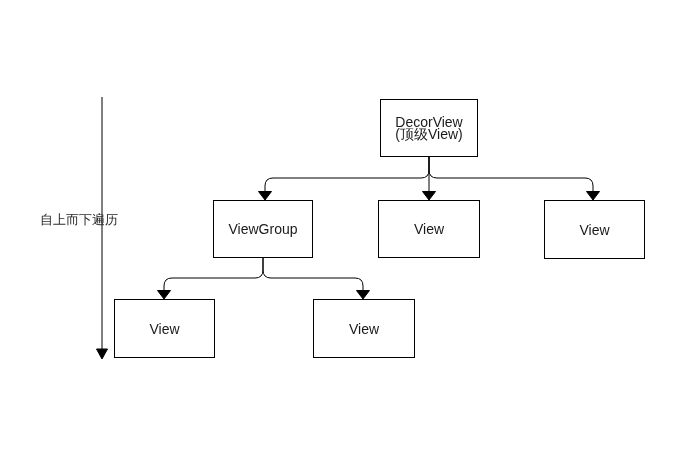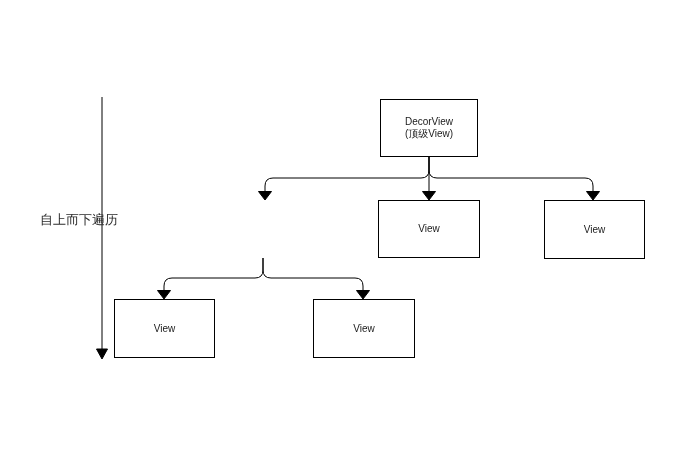--- a/index.html
+++ b/index.html
@@ -35,21 +35,21 @@
   }
   .node {
     position: absolute;
     box-sizing: border-box;
     background: #ffffff;
     border: 1px solid #000000;
     display: flex;
     align-items: center;
     justify-content: center;
     text-align: center;
-    font-size: 10px;
+    font-size: 14px;
     line-height: 12px;
     color: #1a1a1a;
   }
   .node-decorview   { left: 380px; top:  99px; width:  98px; height: 58px; }
   .node-viewgroup   { left: 213px; top: 200px; width: 100px; height: 58px; }
   .node-view-mid    { left: 378px; top: 200px; width: 102px; height: 58px; }
   .node-view-right  { left: 544px; top: 200px; width: 101px; height: 59px; }
   .node-view-bl     { left: 114px; top: 299px; width: 101px; height: 59px; }
   .node-view-bm     { left: 313px; top: 299px; width: 102px; height: 59px; }
   .traversal-label {
@@ -89,20 +89,23 @@
 
   <div class="traversal-label">自上而下遍历</div>
 
   <div class="node node-decorview">
     <div>
       <span>DecorView</span><br>
       <span>(顶级View)</span>
     </div>
   </div>
 
+  <div class="node node-viewgroup">
+    <span>ViewGroup</span>
+  </div>
 
   <div class="node node-view-mid">
     <span>View</span>
   </div>
 
   <div class="node node-view-right">
     <span>View</span>
   </div>
 
   <div class="node node-view-bl">

